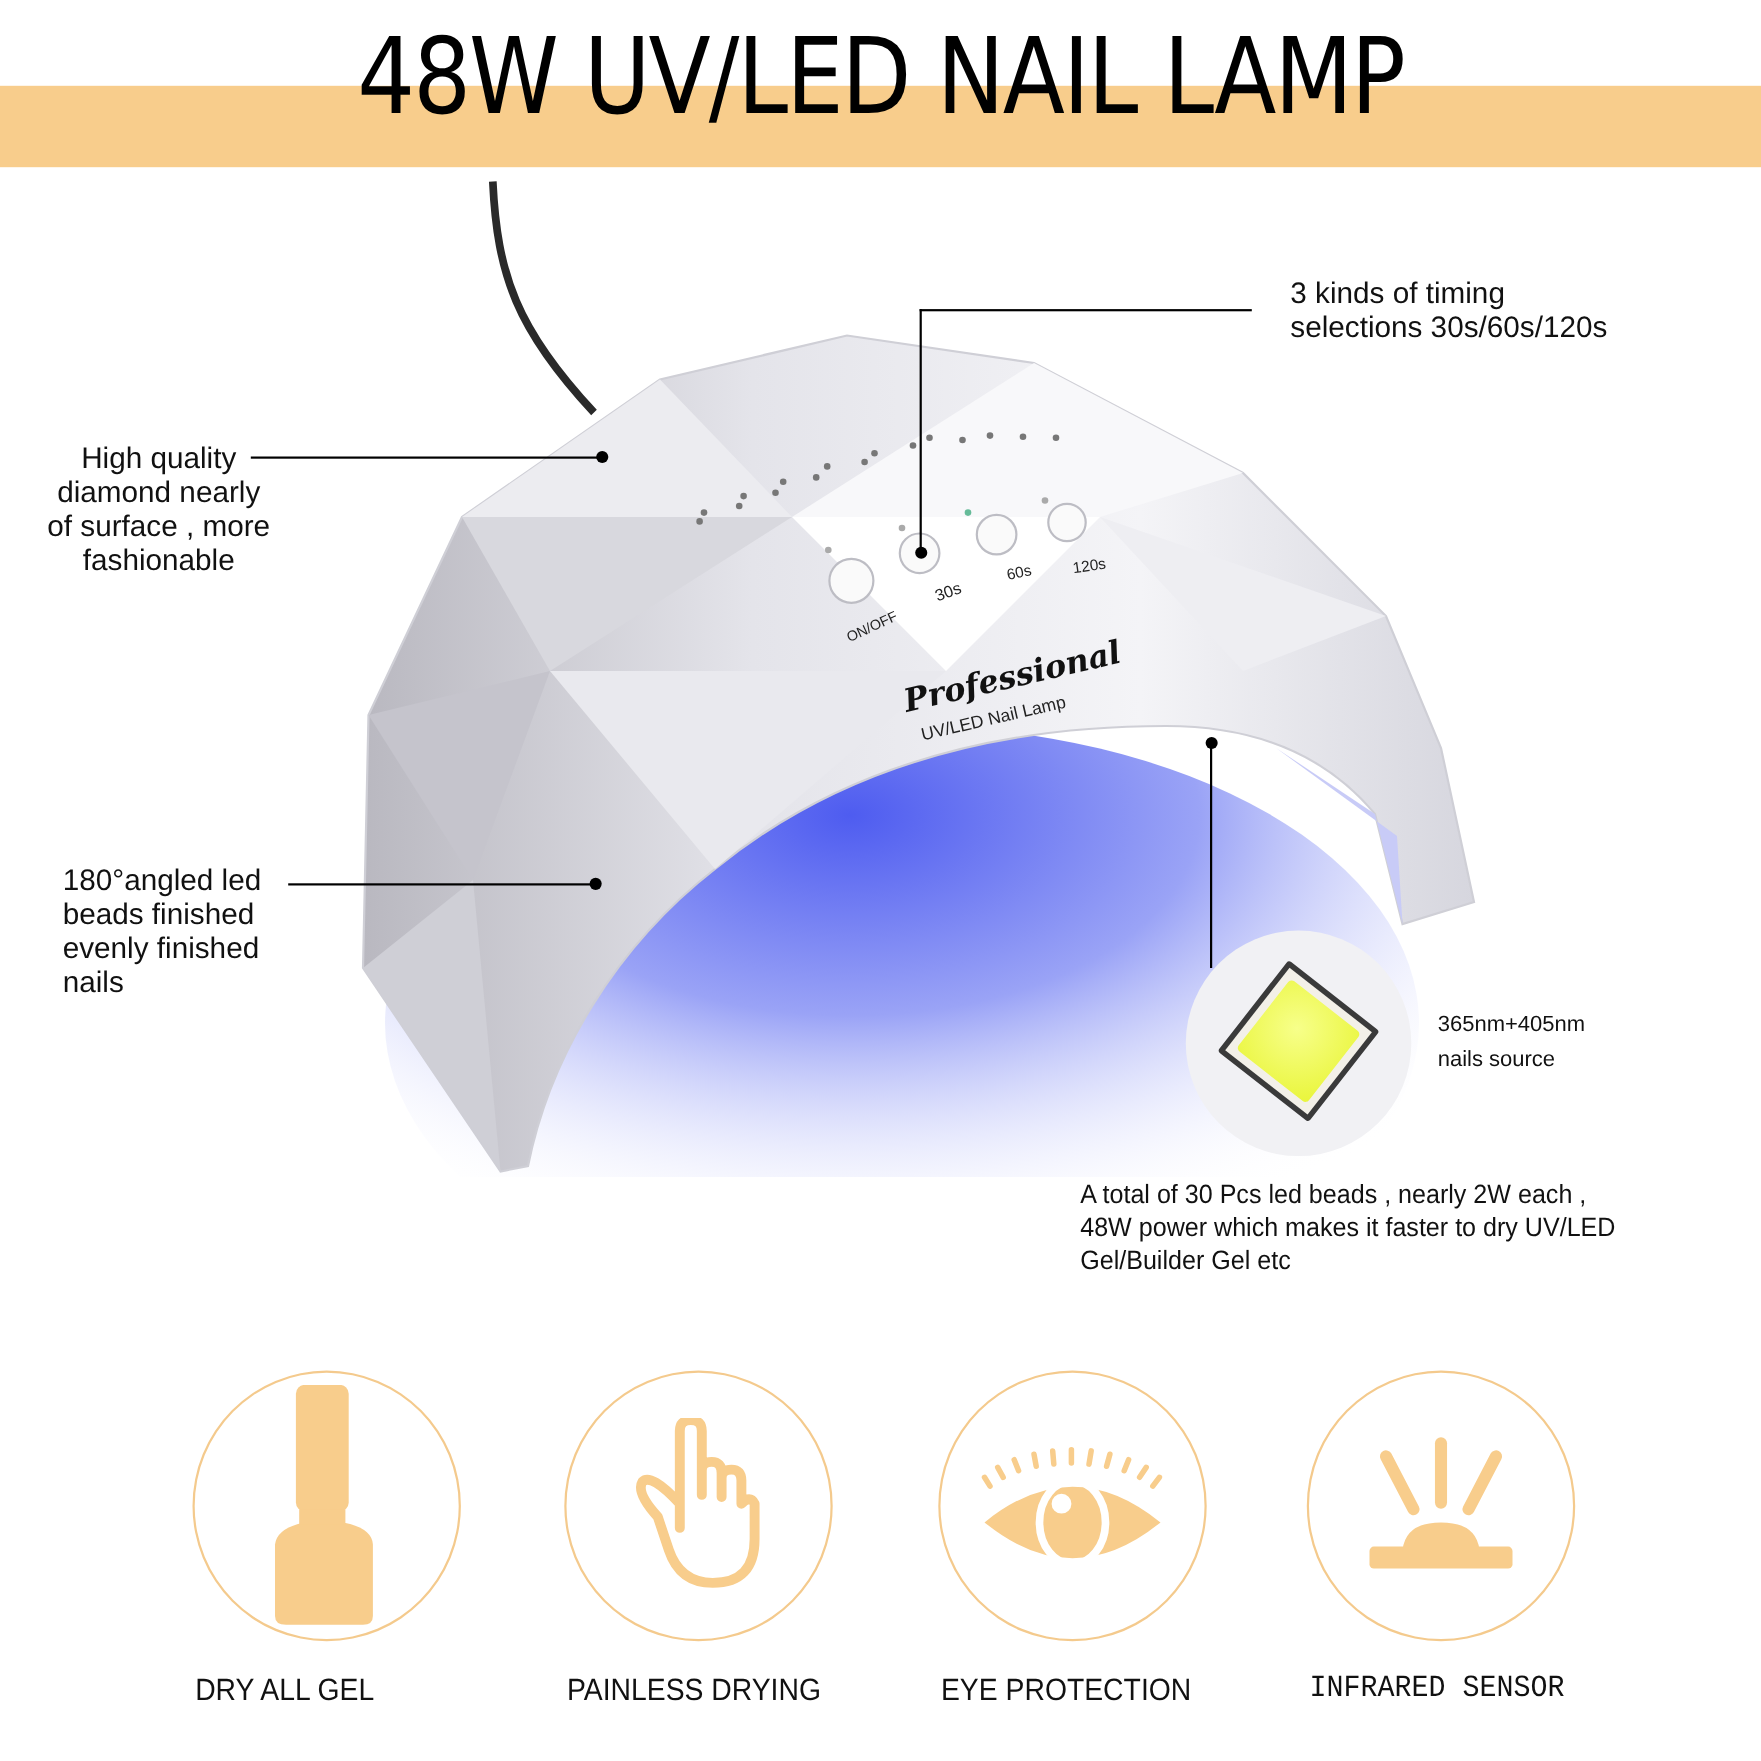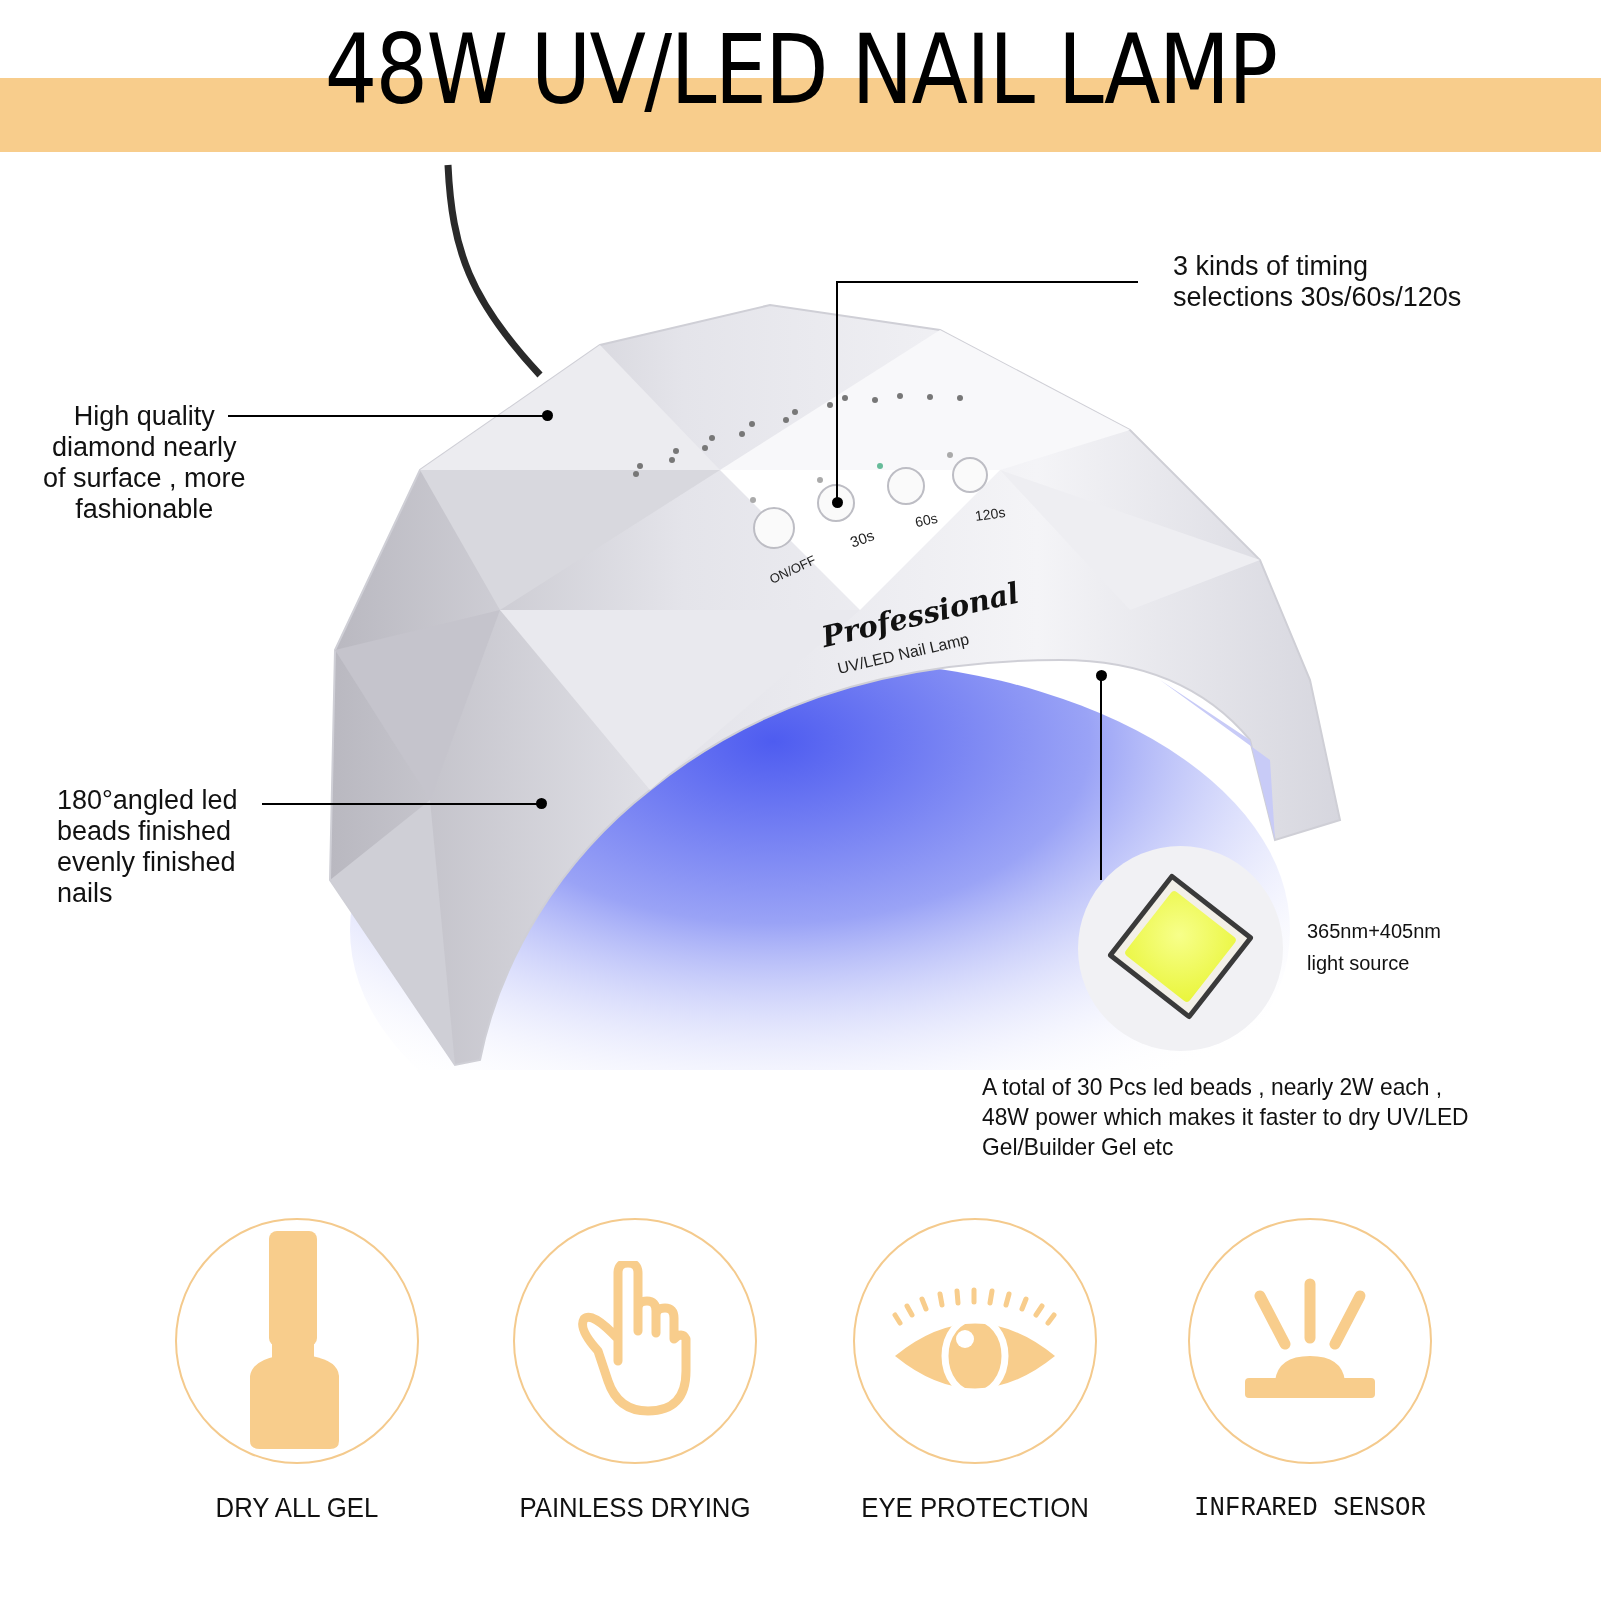--- a/index.html
+++ b/index.html
@@ -8,21 +8,21 @@
   .banner { position:absolute; left:0; top:78px; width:1601px; height:74px; background:#f8cd8c; }
   .title { position:absolute; left:0; top:22px; width:1601px; text-align:center;
            font-family:"DejaVu Sans", sans-serif; font-weight:normal; font-size:96px;
            letter-spacing:-2px; transform:scaleX(0.86); transform-origin:50% 50%;
            line-height:1; color:#000; }
   .note { position:absolute; font-size:27px; line-height:31px; color:#111; }
   .note.small { font-size:24px; line-height:30px; transform:scaleX(0.95); transform-origin:0 0; }
   .line { position:absolute; background:#000; }
   .dot { position:absolute; width:11px; height:11px; border-radius:50%; background:#000; }
   .lamp-svg { position:absolute; left:0; top:150px; }
-  .feature { position:absolute; top:1218px; width:260px; text-align:center; }
+  .feature { position:absolute; top:1246px; width:260px; }
   .feature .circle { width:244px; height:246px; margin:0 auto; border:2px solid #f4ca8d;
                      border-radius:50%; display:flex; align-items:center; justify-content:center; box-sizing:border-box; }
   .feature .label { margin-top:28px; font-size:28px; letter-spacing:0px; color:#111; white-space:nowrap;
                     transform:scaleX(0.92); }
 </style>
 </head>
 <body>
 
 <div class="banner"></div>
 <div class="title">48W UV/LED NAIL LAMP</div>
@@ -128,21 +128,21 @@
 <div class="dot" style="left:1096px;top:670px;"></div>
 <div style="position:absolute;left:1078px;top:846px;width:205px;height:205px;border-radius:50%;background:#f1f1f4;">
   <div style="position:absolute;left:50px;top:48px;width:105px;height:105px;transform:rotate(38deg);background:#3a3a3a;border-radius:3px;">
     <div style="position:absolute;left:5px;top:5px;width:95px;height:95px;background:#f3f0e8;">
       <div style="position:absolute;left:7px;top:7px;width:81px;height:81px;background:radial-gradient(circle at 40% 40%,#f7ff8a,#e9f53a);border-radius:4px;"></div>
     </div>
   </div>
 </div>
 <div class="note" style="left:1307px;top:915px;font-size:20px;line-height:32px;">
   <div>365nm+405nm</div>
-  <div>light source</div>
+  <div>nails source</div>
 </div>
 
 <div class="note small" style="left:982px;top:1072px;">
   <div>A total of 30 Pcs led beads , nearly 2W each ,</div>
   <div>48W power which makes it faster to dry UV/LED</div>
   <div>Gel/Builder Gel etc</div>
 </div>
 
 <div class="feature" style="left:167px;">
   <div class="circle">

